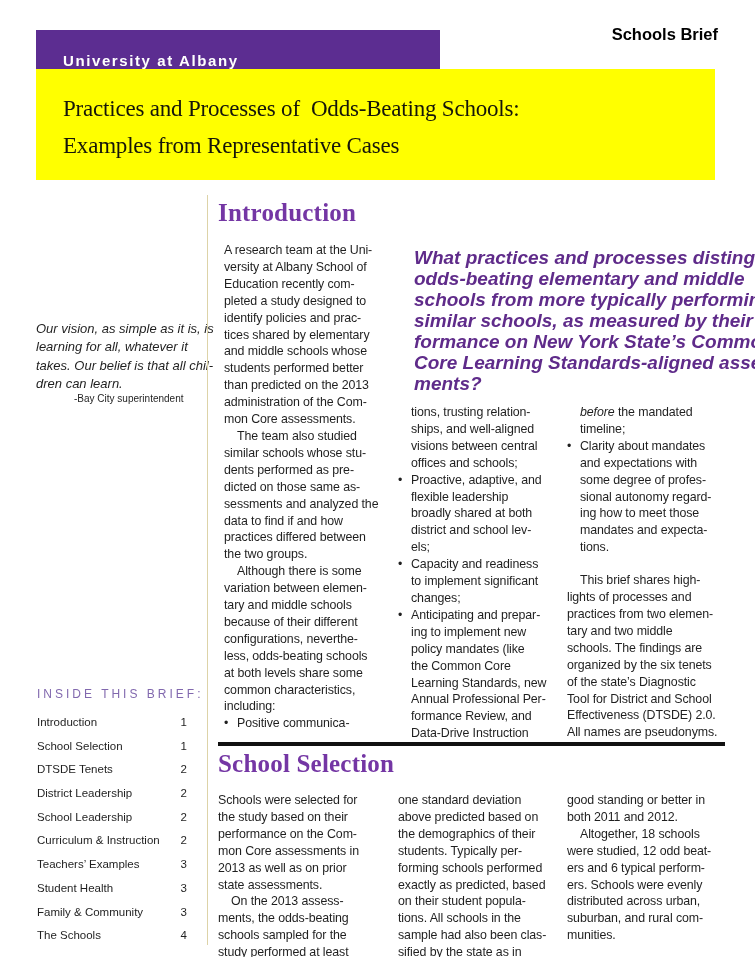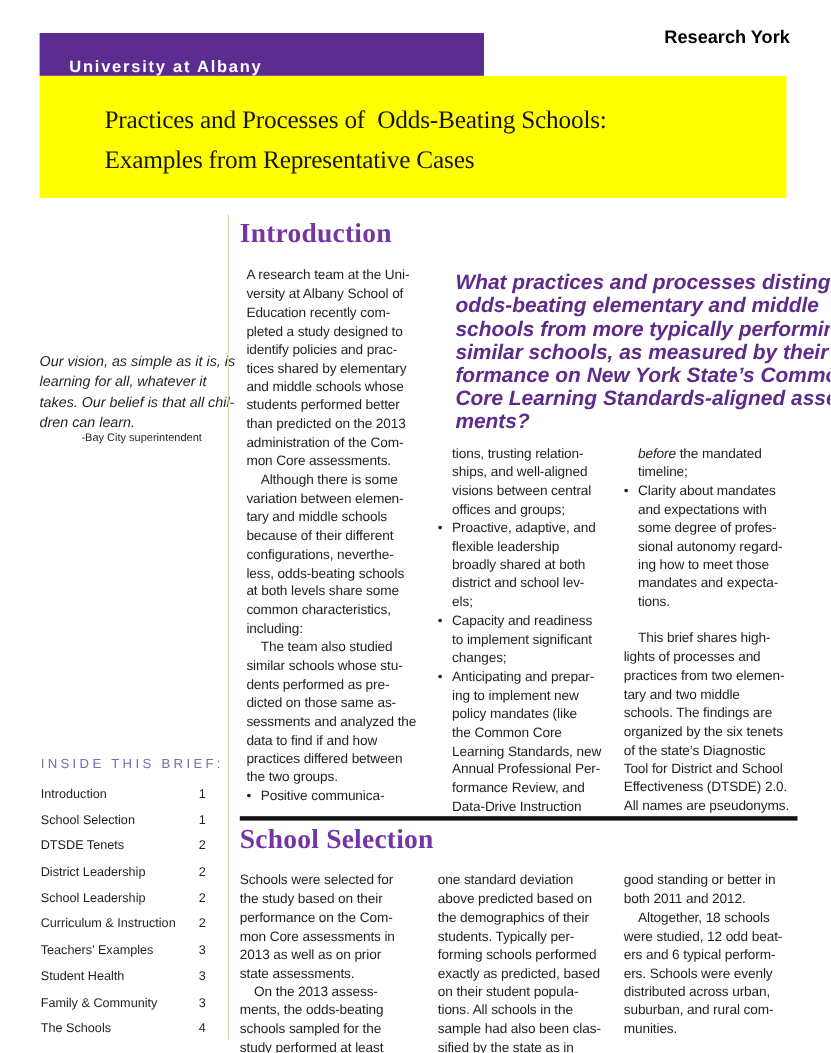--- a/index.html
+++ b/index.html
@@ -9,21 +9,21 @@
   
   .banner-purple{position:absolute;left:36px;top:30px;width:404px;height:39px;
     background:var(--brand_purple,#5c2d91);display:flex;align-items:flex-end;}
   .banner-purple .uni{color:#ffffff;font-weight:bold;font-size:15px;letter-spacing:1.6px;
     padding-left:27px;}
   .doc-type{position:absolute;top:25px;right:37px;font-weight:bold;font-size:16.5px;color:#000;}
   .banner-yellow{position:absolute;left:36px;top:69px;width:679px;height:111px;
     background:var(--accent_yellow,#ffff00);}
   .brief-title{position:absolute;left:27px;top:21px;
     font-family:"Liberation Serif",serif;font-size:23px;line-height:37px;color:#15150a;
-    white-space:pre;letter-spacing:-0.2px;margin-left:32px;}
+    white-space:pre;letter-spacing:-0.2px;}
 
   
   .quote{position:absolute;left:36px;top:320px;width:172px;font-style:italic;
     font-size:13px;line-height:18.4px;white-space:pre;}
   .attribution{position:absolute;left:36px;top:393px;width:172px;font-size:10px;
     padding-left:38px;}
   .toc-heading{position:absolute;left:37px;top:687px;font-size:12px;font-weight:normal;
     letter-spacing:3px;color:var(--toc_heading_purple,#8168ae);}
   .toc{position:absolute;left:37px;top:716px;width:150px;font-size:11.5px;}
   .toc-row{display:flex;justify-content:space-between;align-items:flex-start;height:23.7px;}
@@ -59,21 +59,21 @@
   .blk i{font-style:italic;}
 </style>
 </head>
 <body>
 
 <div class="page">
 
   <div class="banner-purple">
     <span class="uni">University at Albany</span>
   </div>
-  <div class="doc-type">Research York</div>
+  <div class="doc-type">Schools Brief</div>
   <div class="banner-yellow">
     <div class="brief-title">Practices and Processes of  Odds-Beating Schools:
 Examples from Representative Cases</div>
   </div>
 
   <div class="quote">Our vision, as simple as it is, is
 learning for all, whatever it
 takes. Our belief is that all chil-
 dren can learn.</div>
   <div class="attribution">-Bay City superintendent</div>
@@ -128,51 +128,51 @@
 versity at Albany School of
 Education recently com-
 pleted a study designed to
 identify policies and prac-
 tices shared by elementary
 and middle schools whose
 students performed better
 than predicted on the 2013
 administration of the Com-
 mon Core assessments.</div>
+      <div class="blk p">The team also studied
+similar schools whose stu-
+dents performed as pre-
+dicted on those same as-
+sessments and analyzed the
+data to find if and how
+practices differed between
+the two groups.</div>
       <div class="blk p">Although there is some
 variation between elemen-
 tary and middle schools
 because of their different
 configurations, neverthe-
 less, odds-beating schools
 at both levels share some
 common characteristics,
 including:</div>
-      <div class="blk p">The team also studied
-similar schools whose stu-
-dents performed as pre-
-dicted on those same as-
-sessments and analyzed the
-data to find if and how
-practices differed between
-the two groups.</div>
       <div class="blk bullet"><span class="bg">•</span>Positive communica-</div>
     </div>
   <div class="question">What practices and processes distinguish
 odds-beating elementary and middle
 schools from more typically performing but
 similar schools, as measured by their per-
 formance on New York State’s Common
 Core Learning Standards-aligned assess-
 ments?</div>
   <div class="bodycol" id="intro-col2">
       <div class="blk bullet-cont">tions, trusting relation-
 ships, and well-aligned
 visions between central
-offices and groups;</div>
+offices and schools;</div>
       <div class="blk bullet"><span class="bg">•</span>Proactive, adaptive, and
 flexible leadership
 broadly shared at both
 district and school lev-
 els;</div>
       <div class="blk bullet"><span class="bg">•</span>Capacity and readiness
 to implement significant
 changes;</div>
       <div class="blk bullet"><span class="bg">•</span>Anticipating and prepar-
 ing to implement new

